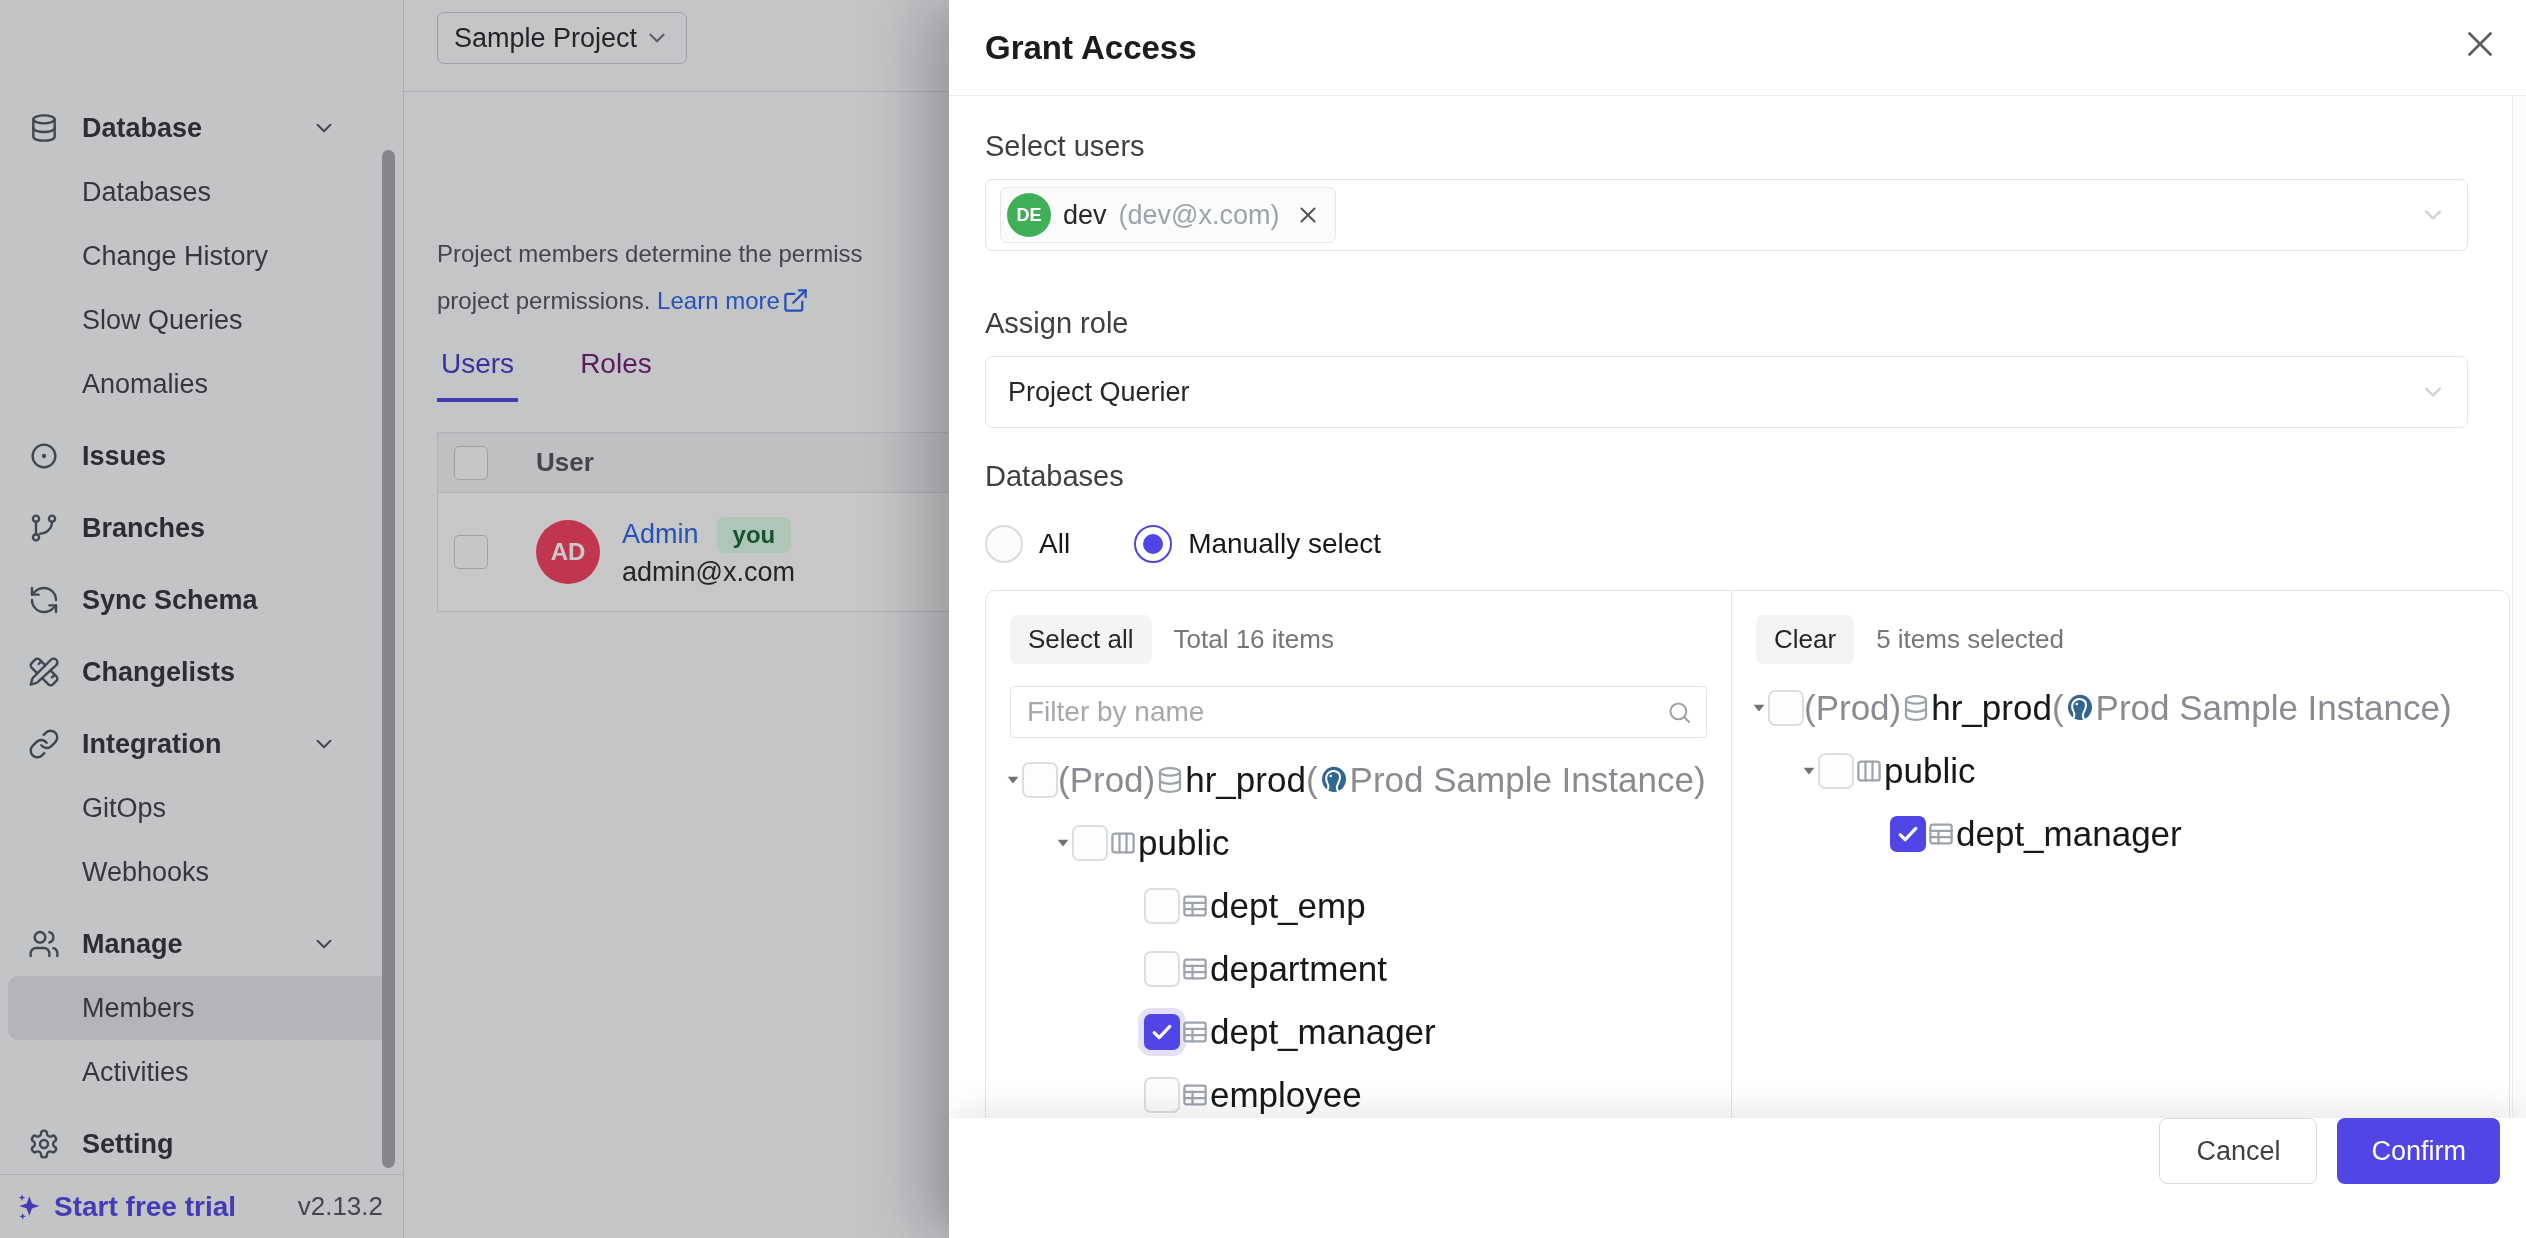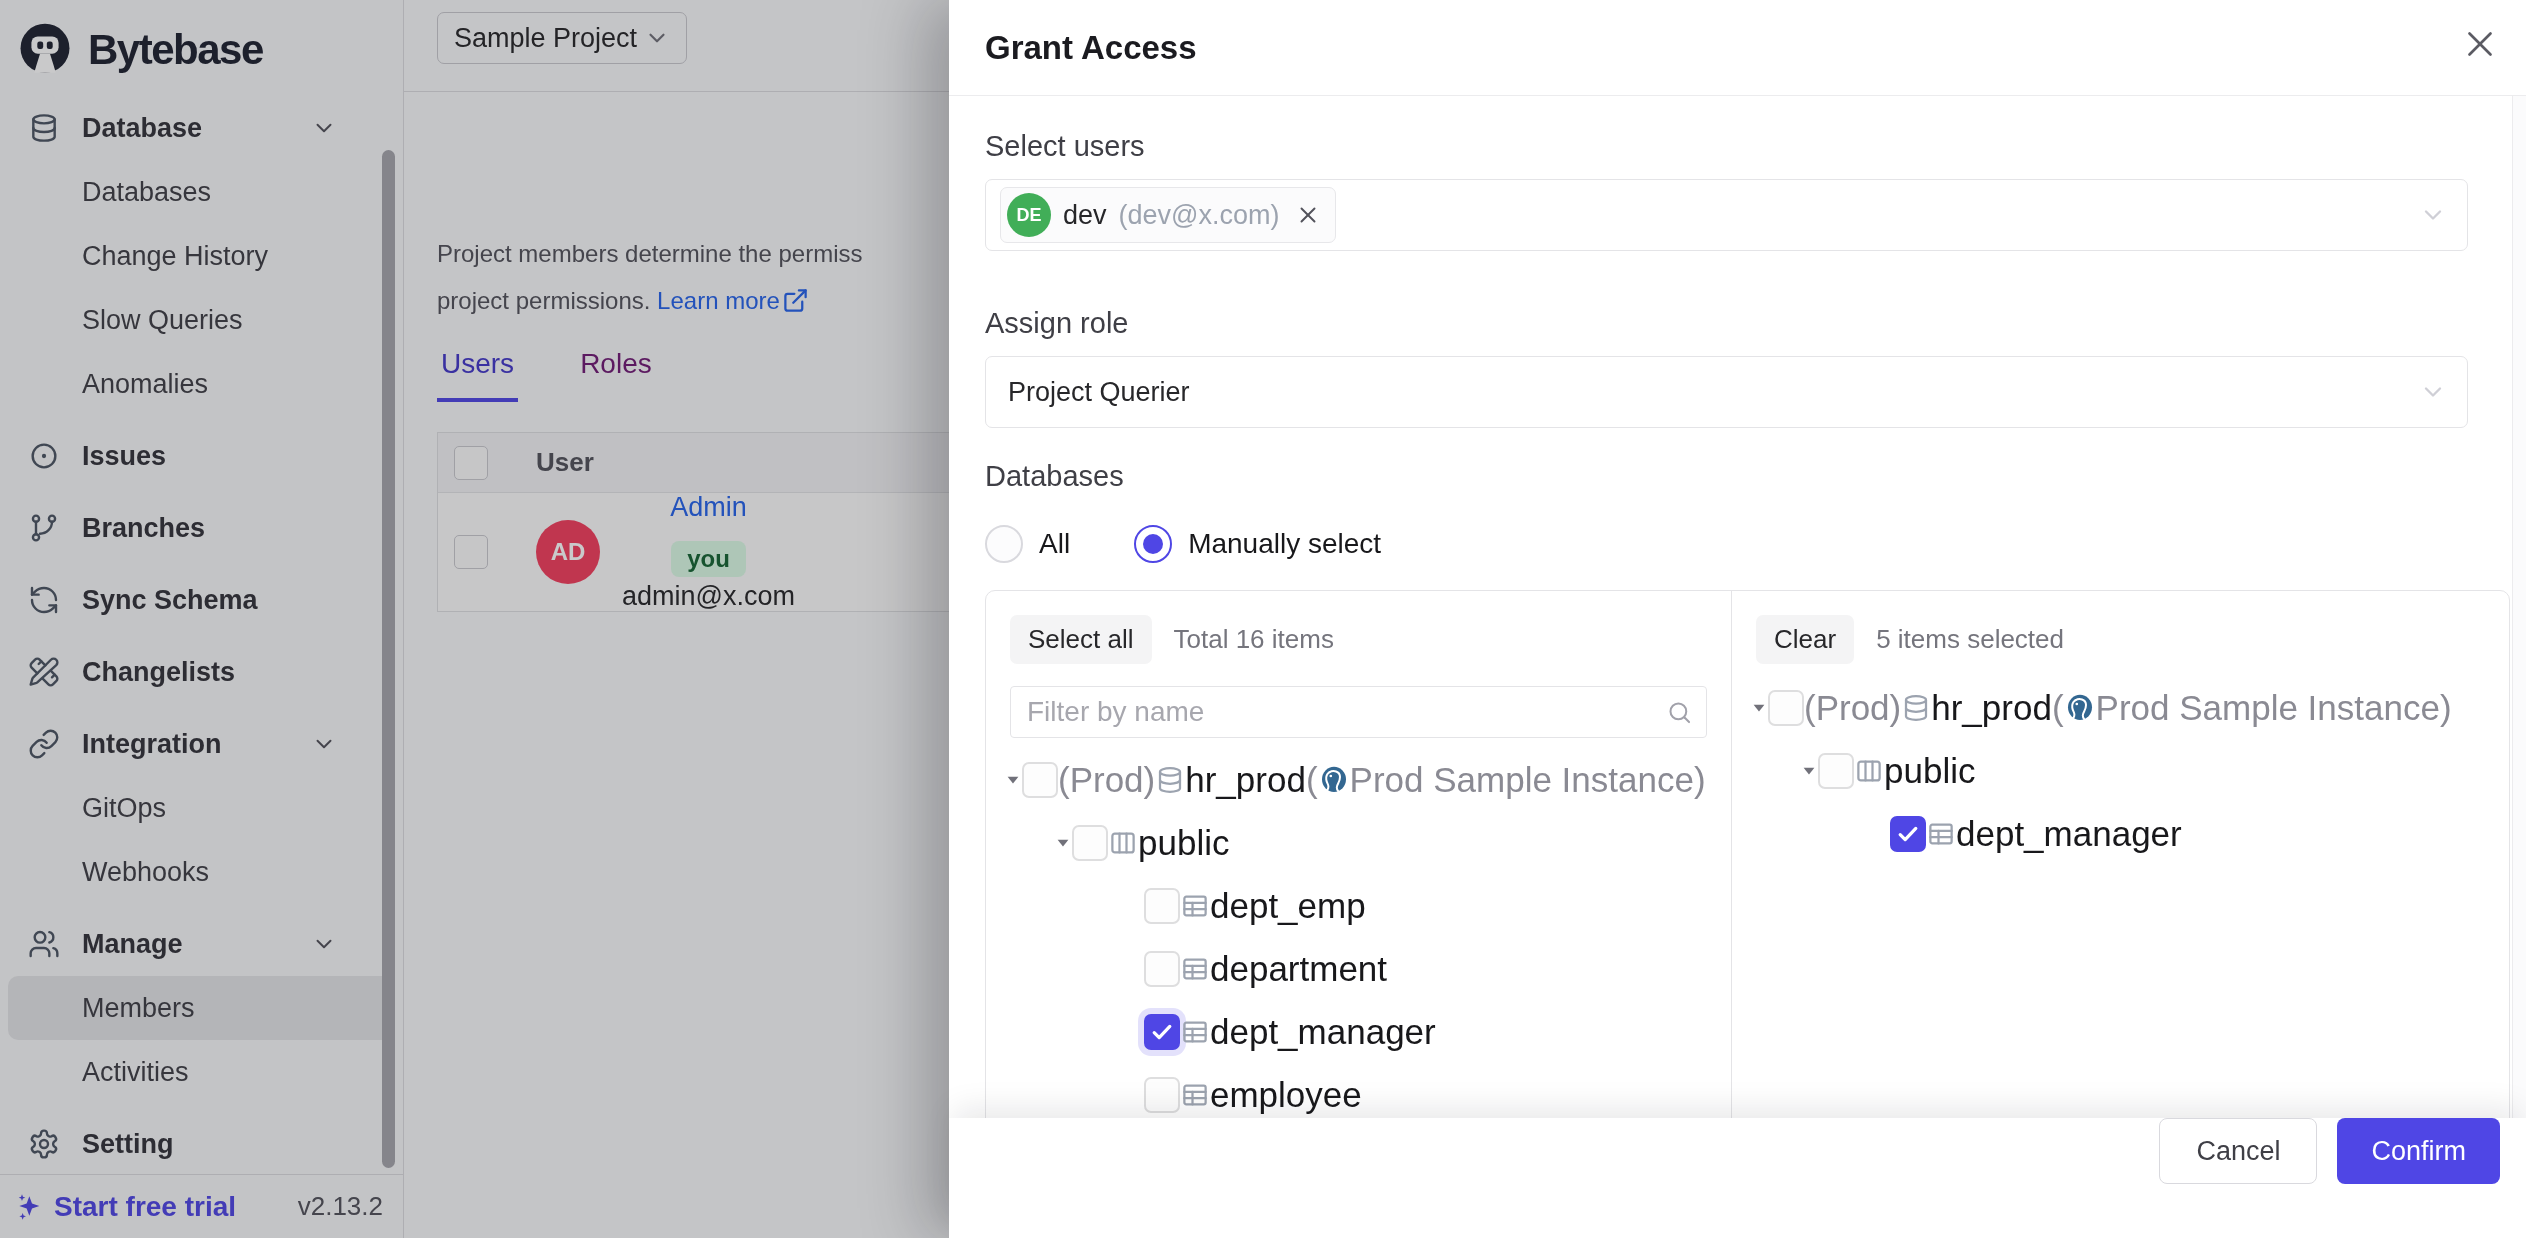--- a/index.html
+++ b/index.html
@@ -50,21 +50,21 @@
   .tab.active{color:#4338ca;font-weight:500;border-bottom:4px solid #4f46e5;}
   .bg-table{position:absolute;left:33px;top:340px;width:1500px;background:#fdfdfd;border:1px solid #dfe0e3;}
   .bg-table .thead{height:60px;display:flex;align-items:center;background:#f3f4f6;border-bottom:1px solid #e3e4e7;}
   .bg-table .trow{height:118px;display:flex;align-items:center;background:#fdfdfd;}
   .cb-sm{width:34px;height:34px;border:1.5px solid #c9c9cf;border-radius:5px;background:#fbfbfc;flex:none;margin-left:16px;}
   .th-user{margin-left:48px;font-size:26px;font-weight:600;color:#52525b;}
   .avatar{width:64px;height:64px;border-radius:50%;display:flex;align-items:center;justify-content:center;
           color:#fff;font-size:24px;font-weight:600;flex:none;}
   .member-avatar{margin-left:48px;background:#f43f5e;}
   .member-meta{margin-left:22px;display:flex;flex-direction:column;gap:4px;}
-  .member-top{display:flex;align-items:center;gap:18px;flex-direction:column;}
+  .member-top{display:flex;align-items:center;gap:18px;}
   .member-name{font-size:27px;color:#2563eb;font-weight:500;cursor:pointer;}
   .badge-you{font-size:24px;font-weight:600;color:#166534;background:#dcfce7;border-radius:8px;padding:4px 16px;}
   .member-email{font-size:27px;color:#27272a;}
 
   
   .overlay{position:absolute;inset:0;background:rgba(28,28,32,0.24);z-index:5;}
   .modal{position:absolute;left:949px;top:0;right:0;bottom:0;background:#fff;z-index:10;box-shadow:-24px 0 60px rgba(10,10,20,0.25);}
   .modal-header{height:96px;border-bottom:1px solid #ececee;display:flex;align-items:center;padding:0 36px;}
   .modal-title{font-size:33px;font-weight:600;color:#1b1b20;}
   .modal-close{position:absolute;top:26px;right:28px;width:36px;height:36px;color:#5b5b63;cursor:pointer;display:inline-flex;}
@@ -131,32 +131,20 @@
   .btn{height:66px;border-radius:8px;font-size:27px;font-family:inherit;cursor:pointer;}
   .btn-cancel{padding:0 36px;border:1.5px solid #d9d9de;background:#fff;color:#3f3f46;}
   .btn-confirm{padding:0 34px;border:none;background:#4f46e5;color:#fff;}
 </style>
 </head>
 <body>
 
 <div class="app">
 
   <aside class="sidebar">
-    <div class="logo-row">
-      <span class="logo-mark">
-        <svg viewBox="0 0 64 64">
-          <circle cx="32" cy="30" r="27" fill="#1d2130"></circle>
-          <rect x="17" y="17" width="30" height="19" rx="7" fill="#fff"></rect>
-          <rect x="23.5" y="22.5" width="6.5" height="8.5" rx="2.5" fill="#1d2130"></rect>
-          <rect x="34" y="22.5" width="6.5" height="8.5" rx="2.5" fill="#1d2130"></rect>
-          <path d="M26.5 36 L37.5 36 L44 57 L20 57 Z" fill="#fff"></path>
-        </svg>
-      </span>
-      <span class="logo-text">Bytebase</span>
-    </div>
     <nav class="nav">
         <div class="nav-item root">
           <span class="nav-icon">
             <svg viewBox="0 0 24 24" fill="none" stroke="currentColor" stroke-width="1.8" stroke-linecap="round" stroke-linejoin="round">
               <ellipse cx="12" cy="5.5" rx="8" ry="3"></ellipse>
               <path d="M4 5.5v13c0 1.7 3.6 3 8 3s8-1.3 8-3v-13"></path>
               <path d="M4 12c0 1.7 3.6 3 8 3s8-1.3 8-3"></path>
             </svg>
           </span>
           <span class="nav-label">Database</span>

